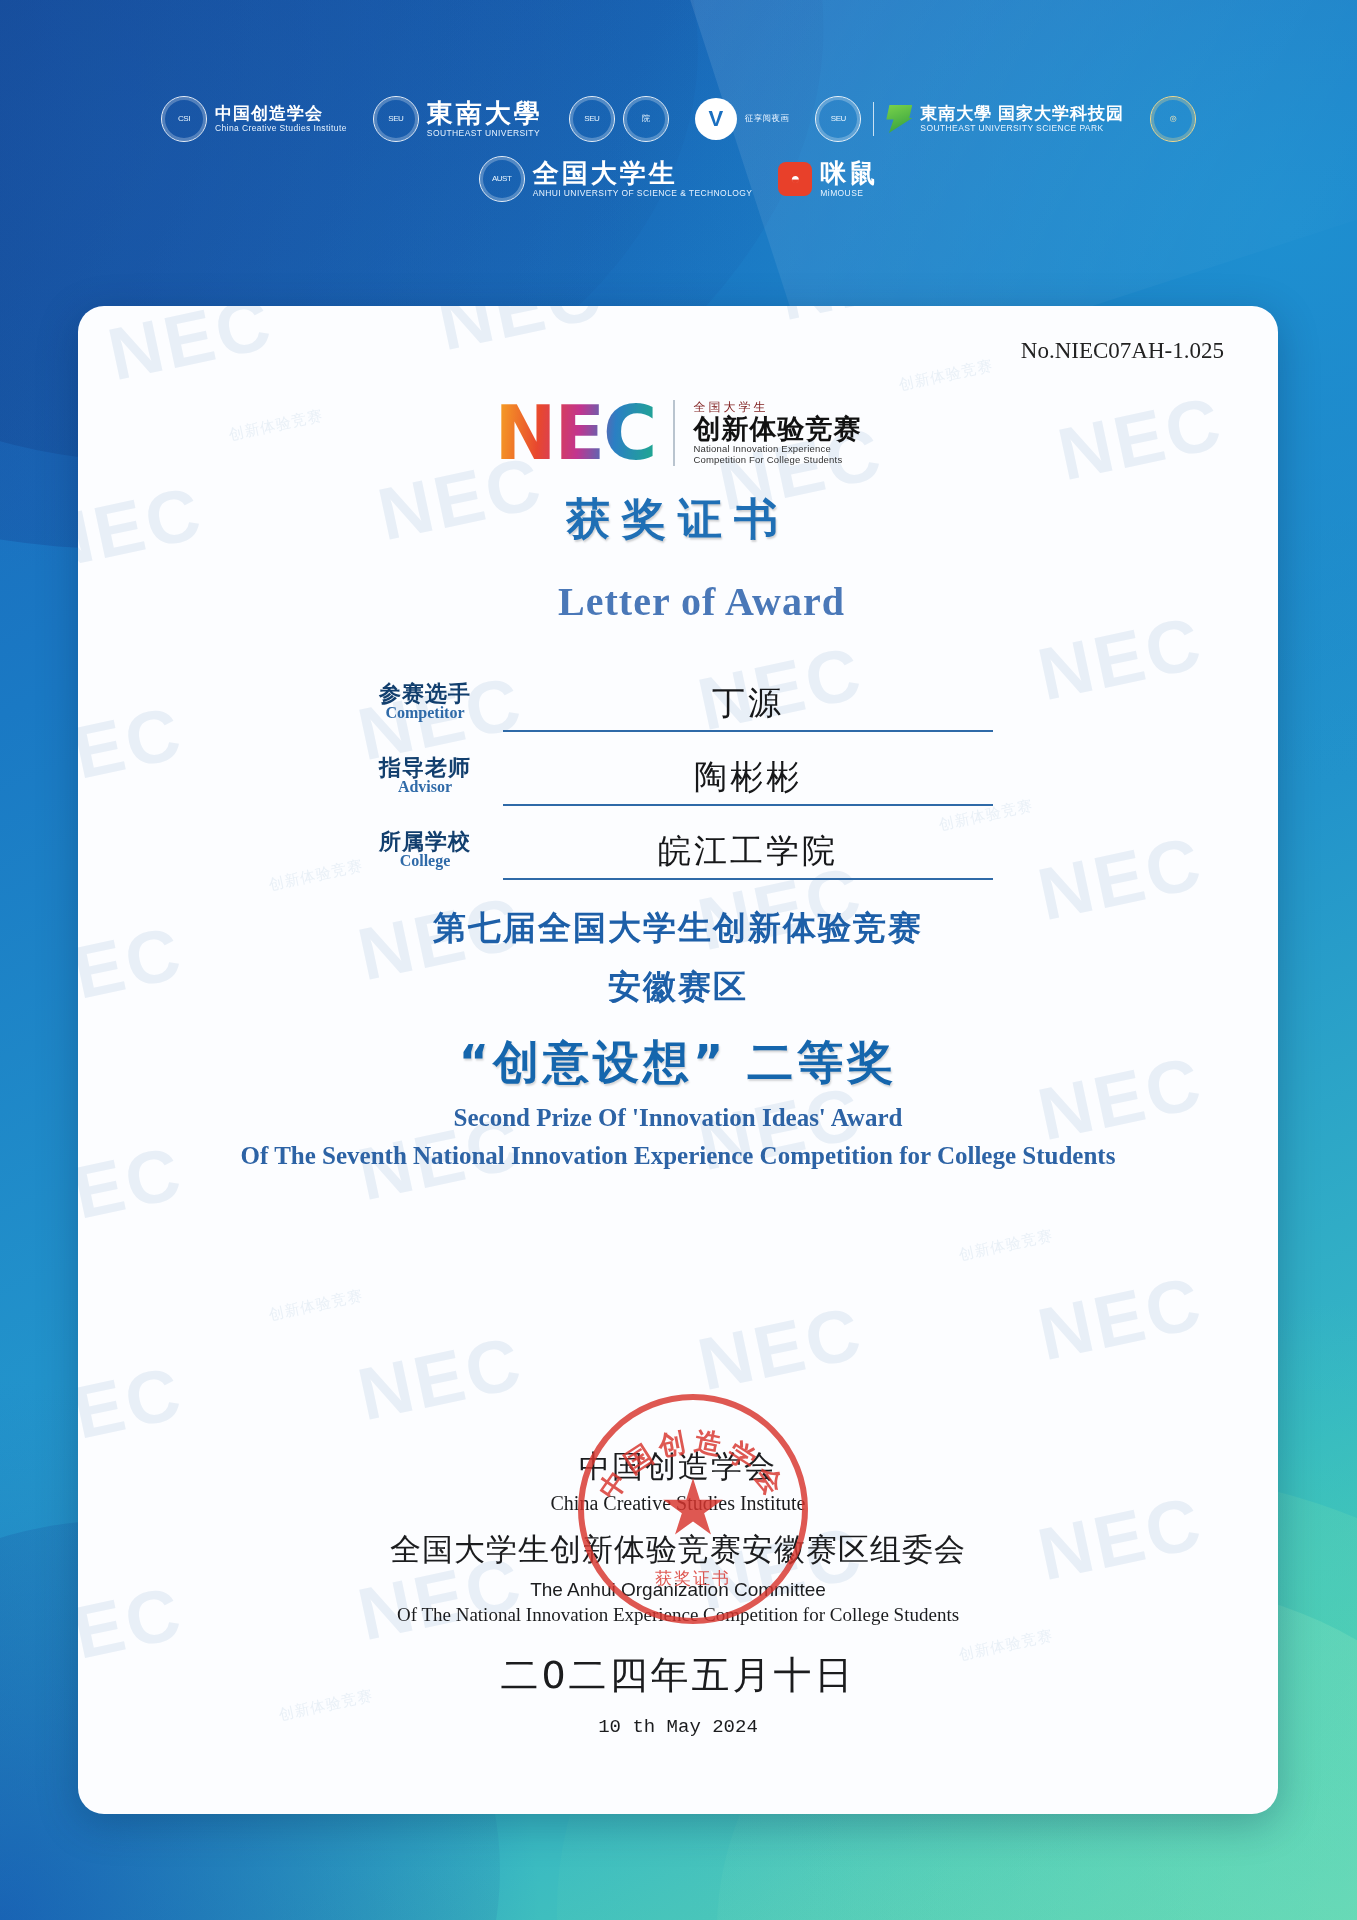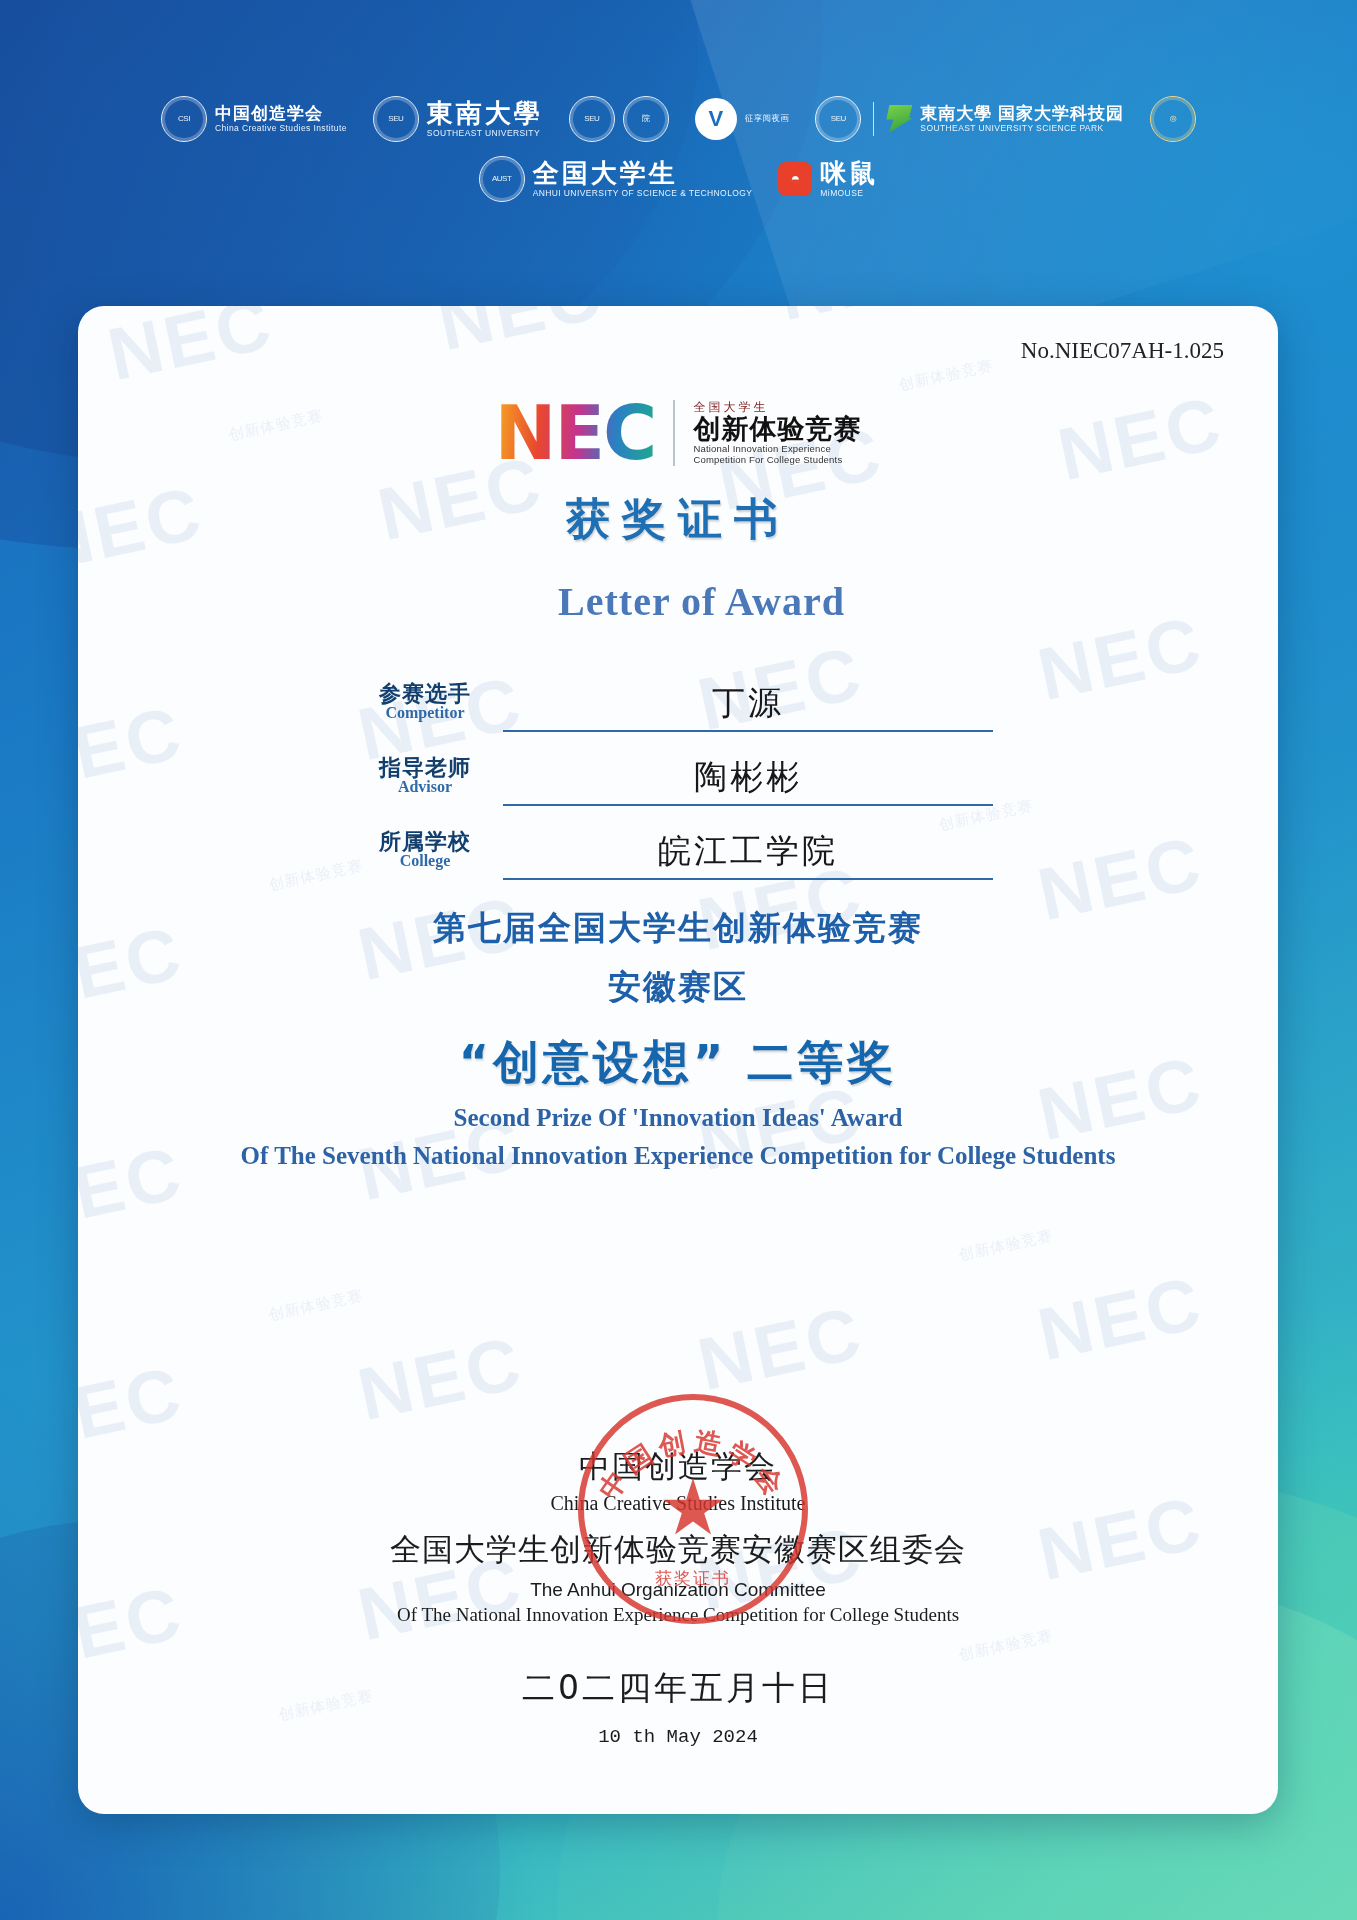--- a/index.html
+++ b/index.html
@@ -372,23 +372,23 @@
     font-size: 19px;
     color: #1b1c1e;
   }
   .sig-en3 {
     margin-top: 3px;
     font-family: Liberation Serif, serif;
     font-size: 19px;
     color: #1b1c1e;
   }
   .sig-date-cn {
-    margin-top: 40px;
-    font-family: "DejaVu Sans", sans-serif;
-    font-size: 33px;
+    margin-top: 24px;
+    font-family: "DejaVu Sans", sans-serif;
+    font-size: 38px;
     color: #1b1c1e;
     letter-spacing: 3px;
   }
   .sig-date-en {
     margin-top: 15px;
     font-family: Liberation Mono, monospace;
     font-size: 19px;
     color: #1b1c1e;
   }
 

